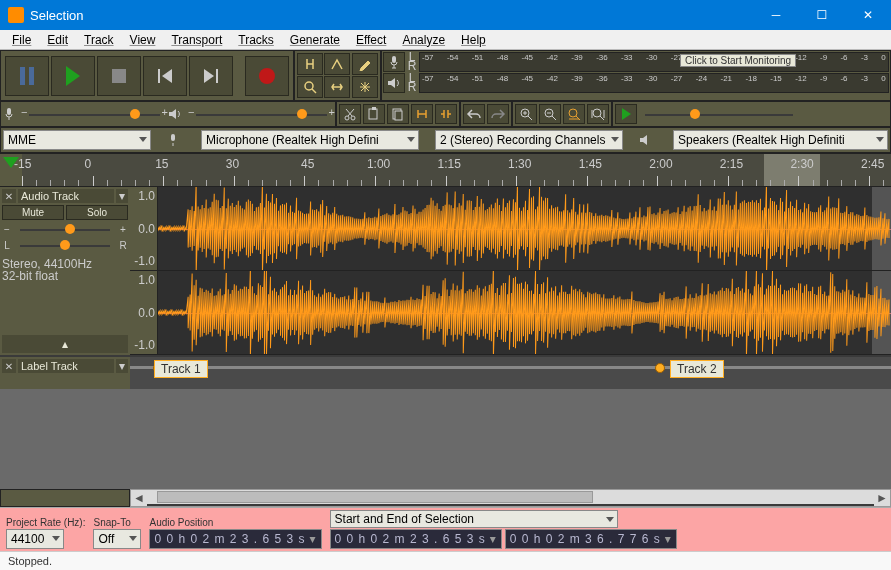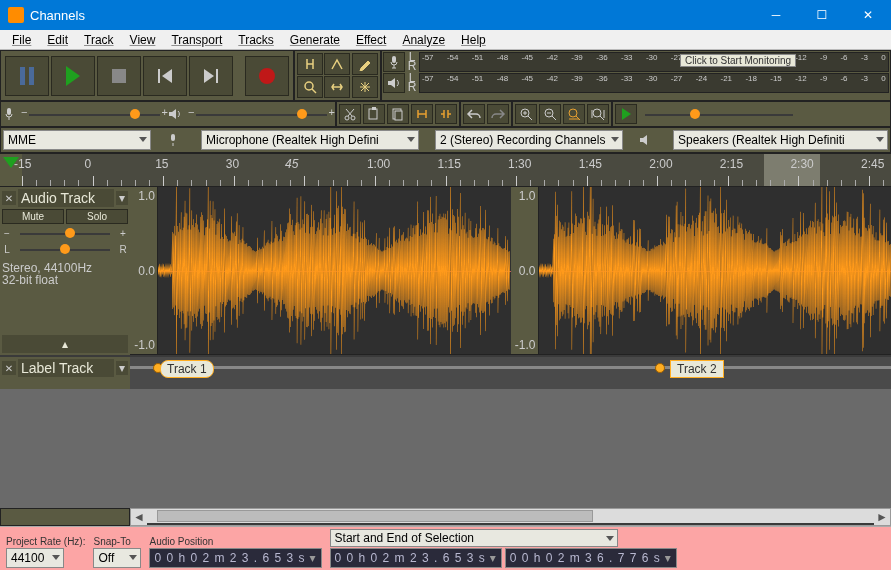--- a/index.html
+++ b/index.html
@@ -47,28 +47,28 @@
 .tlruler { flex:1; position:relative; color:#ccc; font-size:10px;}
 .tlruler .lbl{ position:absolute; top:3px;}
 .tlruler .tick{ position:absolute; bottom:0; width:1px; height:6px; background:#aaa;}
 .tlruler .tickL{ position:absolute; bottom:0; width:1px; height:10px; background:#ccc;}
 .tlruler .selband{ position:absolute; top:0;bottom:0; background:rgba(220,220,200,0.35);}
 .trackarea { flex:1; background:#808080; overflow:hidden; display:flex; flex-direction:column; }
 .track { display:flex; border-bottom:2px solid #3a3a3a; }
 .tcp { width:130px; background:#5a5a42; display:flex; flex-direction:column; padding:2px; gap:2px;}
 .tcp .hdr{ display:flex; align-items:center; gap:2px;}
 .tcp .hdr .x{ width:14px; height:14px; background:#4a4a36; color:#ccc; display:flex;align-items:center;justify-content:center;font-size:10px;}
-.tcp .hdr .name{ flex:1; background:#4a4a36; color:#e8e8d8; padding:1px 3px; font-size:14px;}
+.tcp .hdr .name{ flex:1; background:#4a4a36; color:#e8e8d8; padding:1px 3px; font-size:11px;}
 .tcp .hdr .dd{ width:12px; height:14px; background:#4a4a36; color:#ccc; display:flex;align-items:center;justify-content:center;}
 .tcp .row{ display:flex; gap:2px;}
 .tcp .btn{ flex:1; background:#4a4a36; border:1px solid #2a2a20; color:#e8e8d8; text-align:center; font-size:10px; padding:1px 0;}
 .tcp .lbl{ color:#ccc; font-size:10px; width:10px; text-align:center;}
 .tcp .info{ color:#ccc; font-size:10px; line-height:12px; margin-top:4px;}
 .tcp .collapse{ margin-top:auto; background:#4a4a36; text-align:center; color:#e8e8d8; padding:2px 0;}
-.waves { flex:1; display:flex; flex-direction:row; background:#333;}
+.waves { flex:1; display:flex; flex-direction:column; background:#333;}
 .wave { flex:1; position:relative; border-bottom:1px solid #222; background:#2f2f2f;}
 .wave .scale{ position:absolute; left:0;top:0;bottom:0;width:28px;background:#5a5a42;border-right:1px solid #222;display:flex;flex-direction:column;justify-content:space-between;color:#ccc;font-size:9px;padding:2px 2px;text-align:right;}
 .wave .zero{ position:absolute; left:28px; right:0; top:50%; height:1px; background:#c05a5a;}
 .wave .selband{ position:absolute; top:0;bottom:0; background:rgba(220,220,220,0.22);}
 .wave svg.wf{ position:absolute; left:28px; top:0; height:100%; }
 .labeltrack .tcp{ height:32px;}
 .labelarea{ flex:1; background:#4a4a4a; position:relative; height:32px;}
 .labelbar{ position:absolute; top:9px; height:3px; background:#888; left:0;right:0;}
 .labelpin{ position:absolute; top:6px;}
 .labelpin .ball{width:10px;height:10px;border-radius:50%;background:#ffae22;border:1px solid #a06000;margin-left:-5px;}
@@ -83,21 +83,21 @@
 .selgrp .cap{ font-size:10px; color:#333;}
 .timebox{ background:#2a2a3a; color:#b8b8d0; font-family:monospace; font-size:12px; padding:2px 4px; border:1px solid #888; display:flex; align-items:center; gap:0; letter-spacing:1px;}
 .timebox .dd{ margin-left:4px; color:#999;}
 .status{ background:#f8f8f8; border-top:1px solid #ccc; padding:3px 8px; font-size:11px; color:#333;}
 </style>
 </head>
 <body>
 
 <div class="titlebar">
   <div class="appicon"></div>
-  <div class="title">Channels</div>
+  <div class="title">Selection</div>
   <div class="winbtn">─</div>
   <div class="winbtn">☐</div>
   <div class="winbtn close">✕</div>
 </div>
 
 <div class="menubar">
   <span>File</span>
   <span>Edit</span>
   <span>Track</span>
   <span>View</span>
@@ -418,21 +418,21 @@
         <div class="tick" style="left: 155.283px;"></div>
         <div class="tick" style="left: 169.4px;"></div>
         <div class="tick" style="left: 183.517px;"></div>
         <div class="tick" style="left: 197.633px;"></div>
         <div class="lbl" style="left: 203.75px;">30</div>
         <div class="tickL" style="left: 211.75px;"></div>
         <div class="tick" style="left: 225.867px;"></div>
         <div class="tick" style="left: 239.983px;"></div>
         <div class="tick" style="left: 254.1px;"></div>
         <div class="tick" style="left: 268.217px;"></div>
-        <div class="lbl" style="left: 263px; font-style: italic;">45</div>
+        <div class="lbl" style="left: 279px;">45</div>
         <div class="tickL" style="left: 282.333px;"></div>
         <div class="tick" style="left: 296.45px;"></div>
         <div class="tick" style="left: 310.567px;"></div>
         <div class="tick" style="left: 324.683px;"></div>
         <div class="tick" style="left: 338.8px;"></div>
         <div class="lbl" style="left: 344.917px;">1:00</div>
         <div class="tickL" style="left: 352.917px;"></div>
         <div class="tick" style="left: 367.033px;"></div>
         <div class="tick" style="left: 381.15px;"></div>
         <div class="tick" style="left: 395.267px;"></div>
@@ -548,21 +548,21 @@
         <div class="x">✕</div>
         <div class="name">Label Track</div>
         <div class="dd">▾</div>
       </div>
     </div>
     <div class="labelarea">
       <div class="labelbar"></div>
       <div class="labelpin" style="left:28px;">
             <div class="ball"></div>
           </div>
-      <div class="labeltag" style="left:30px;border-radius:8px;">Track 1</div>
+      <div class="labeltag" style="left:24px;">Track 1</div>
       <div class="labelpin" style="left:530px;">
             <div class="ball"></div>
           </div>
       <div class="labeltag" style="left:540px;">Track 2</div>
     </div>
   </div>
   <div style="flex:1;background:#6a6a6a;"></div>
 </div>
 
 <div style="display:flex;">
@@ -611,13 +611,14 @@
             <span>0 0 h 0 2 m 2 3 . 6 5 3 s</span>
             <span class="dd">▾</span>
           </div>
         <div class="timebox">
             <span>0 0 h 0 2 m 3 6 . 7 7 6 s</span>
             <span class="dd">▾</span>
           </div>
       </div>
     </div>
   </div>
+  <div class="status">Stopped.</div>
 </div>
 
 </body></html>

